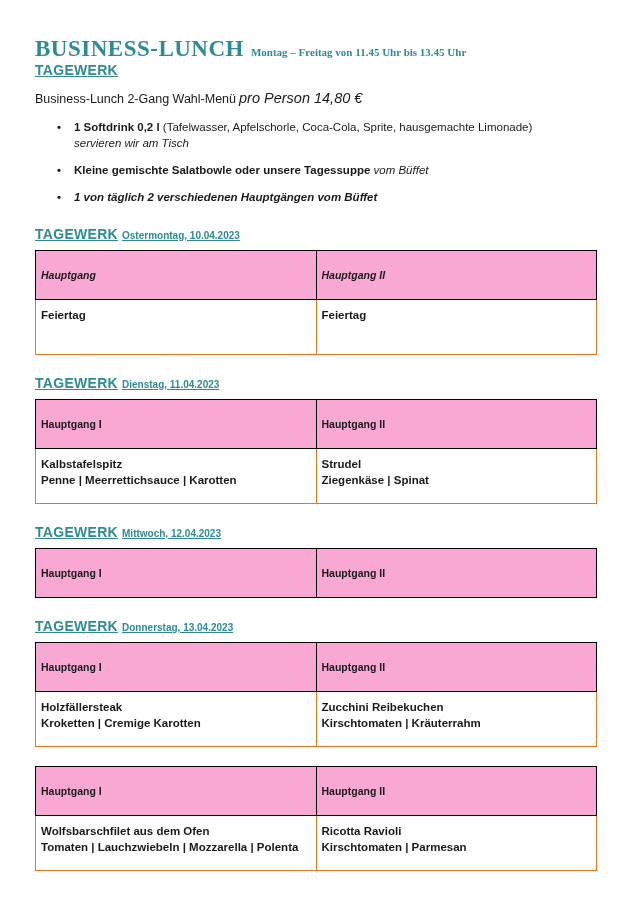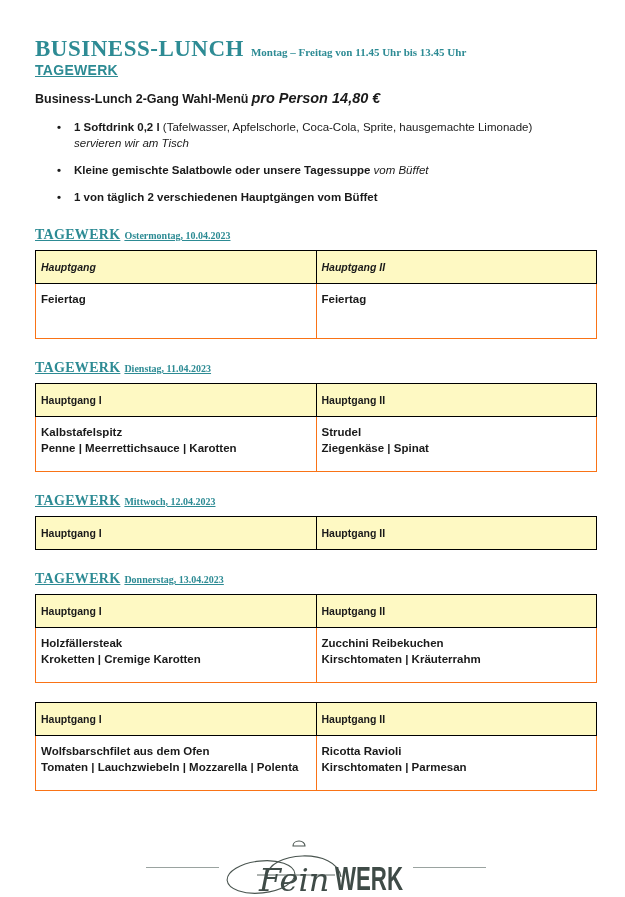--- a/index.html
+++ b/index.html
@@ -24,48 +24,48 @@
     font-weight: bold; font-size: 11px; color: #2d8b94;
     margin-left: 7px;
   }
 
   
   .tagewerk-heading {
     color: #2d8b94; font-weight: bold; font-size: 14px;
     text-decoration: underline; letter-spacing: 0.3px;
     margin-bottom: 12px;
   }
-  .menu-line { font-size: 12.5px; font-weight: bold; margin-bottom: 13px; }
+  .menu-line { font-size: 12.5px; font-weight: normal; margin-bottom: 13px; }
   .menu-line .price { font-style: italic; font-size: 14.5px; margin-left: 3px; }
 
   .bullets { margin: 0 0 20px 0; }
   .bullet-row { display: flex; margin-bottom: 11px; font-size: 11.5px; line-height: 16px; }
   .bullet-marker { width: 17px; margin-left: 22px; font-weight: bold; flex: none; }
   .b { font-weight: bold; }
   .i { font-style: italic; }
-  .bi { font-weight: bold; }
+  .bi { font-style: italic; font-weight: bold; }
 
   
   .section { margin-bottom: 19px; }
-  .section-heading { margin-bottom: 7px; white-space: nowrap; font-family: Liberation Serif, serif; }
+  .section-heading { margin-bottom: 7px; white-space: nowrap; }
   .section-heading .tw {
     color: #2d8b94; font-weight: bold; font-size: 14px;
     text-decoration: underline; letter-spacing: 0.3px;
   }
   .section-heading .date {
     color: #2d8b94; font-weight: bold; font-size: 10px;
     text-decoration: underline; margin-left: 4px;
   }
   table.menu-table {
     width: 562px; border-collapse: collapse; table-layout: fixed;
   }
   table.menu-table th {
-    background: #fef9c3; border: 1px solid #000;
+    background: #f9a8d4; border: 1px solid #000;
     font-size: 10.5px; font-weight: bold; text-align: left;
-    padding: 10px 5px; height: 17px;
+    padding: 18px 5px; height: 17px;
   }
   table.menu-table.italic-headers th { font-style: italic; }
   table.menu-table td {
     border: 1px solid #f97316; vertical-align: top;
     padding: 7px 5px; height: 55px;
     font-size: 11.5px; line-height: 16px; margin-top: 32px;
   }
   .dish-title { font-weight: bold; }
   .dish-sub { font-weight: bold; }
 

